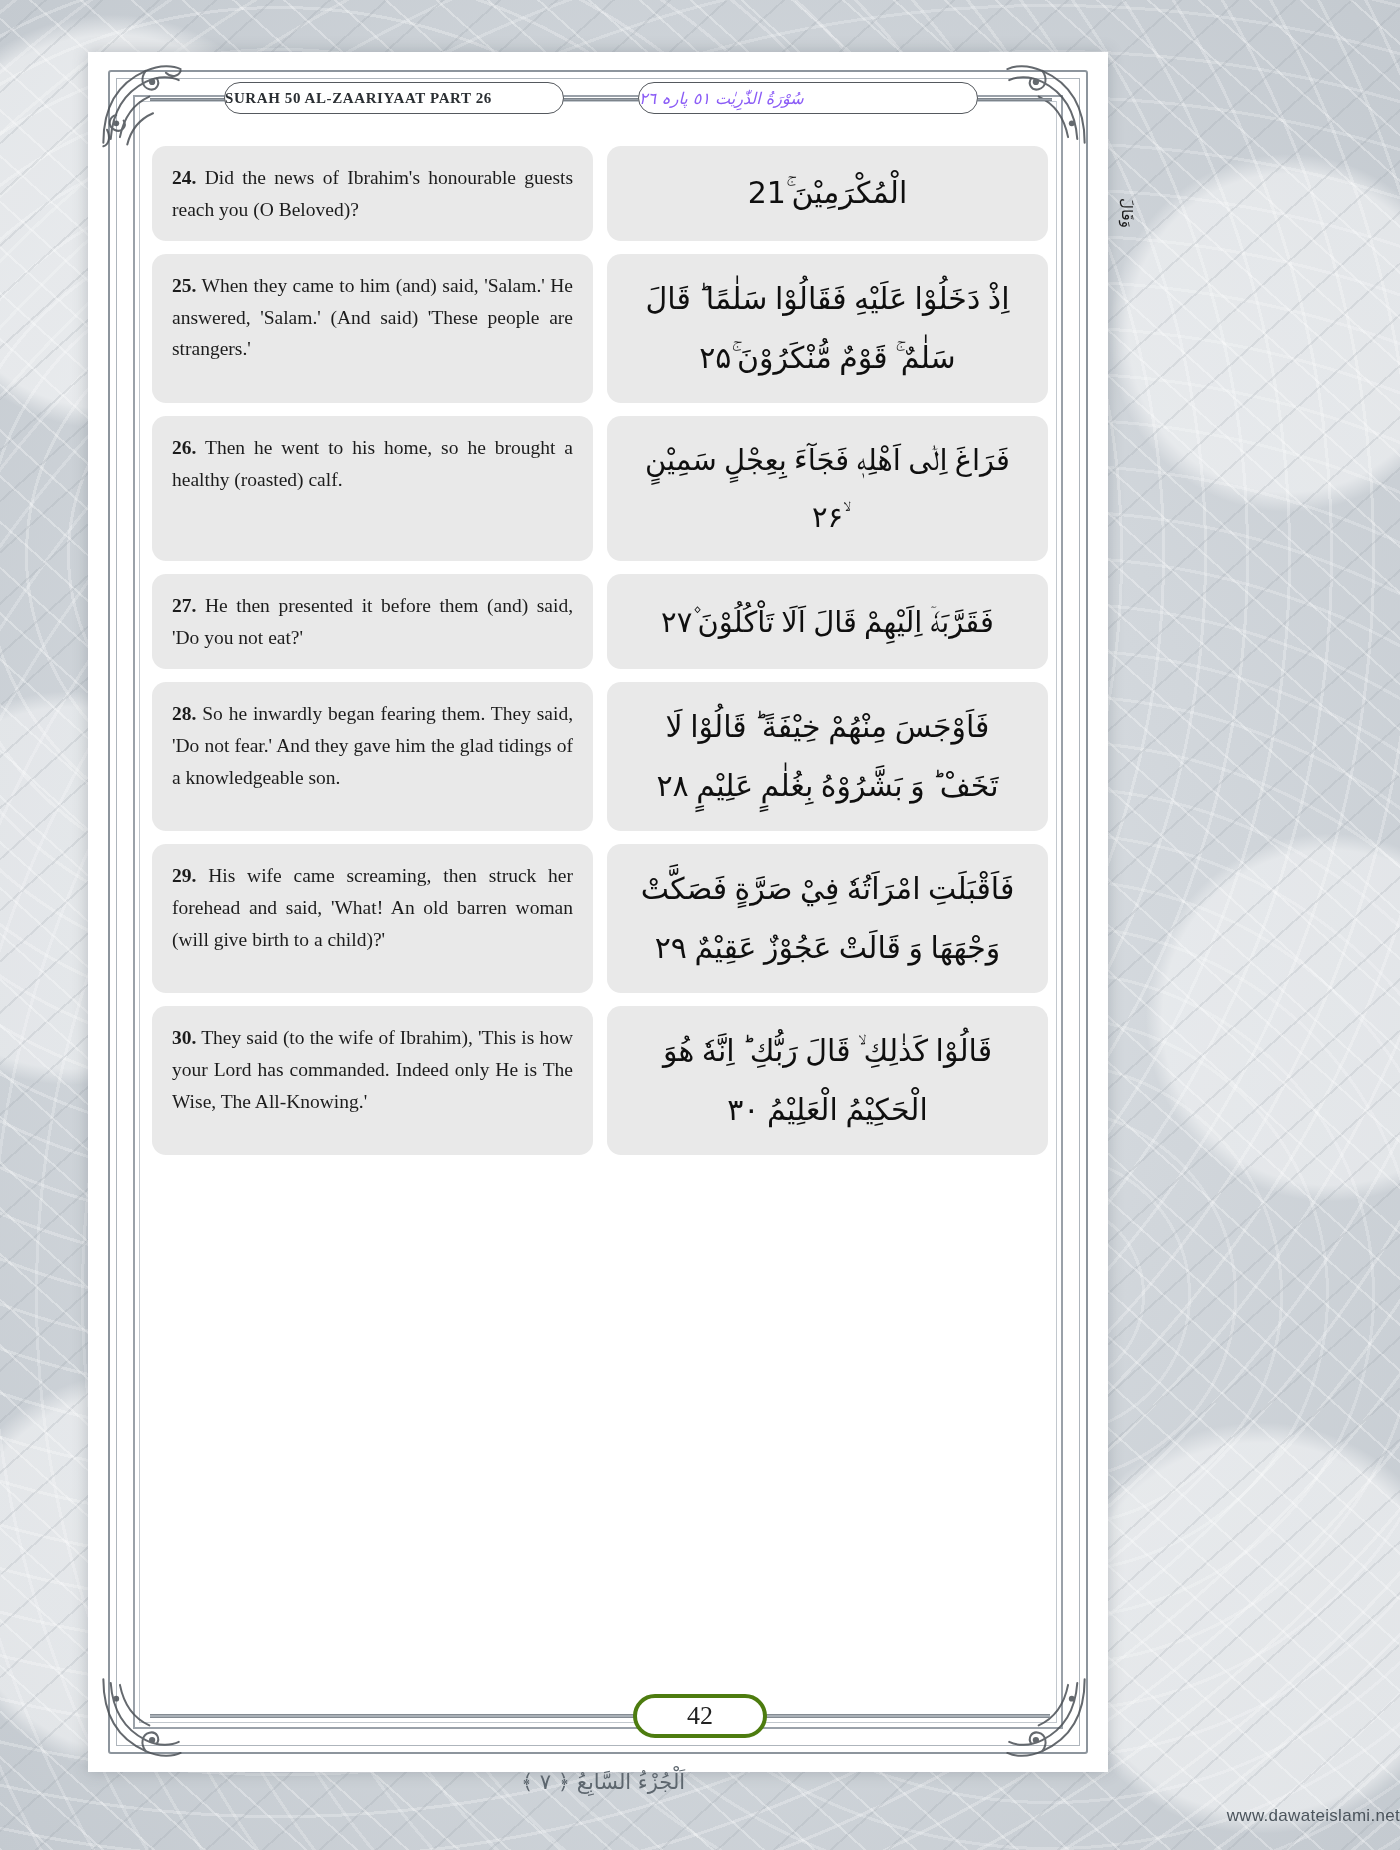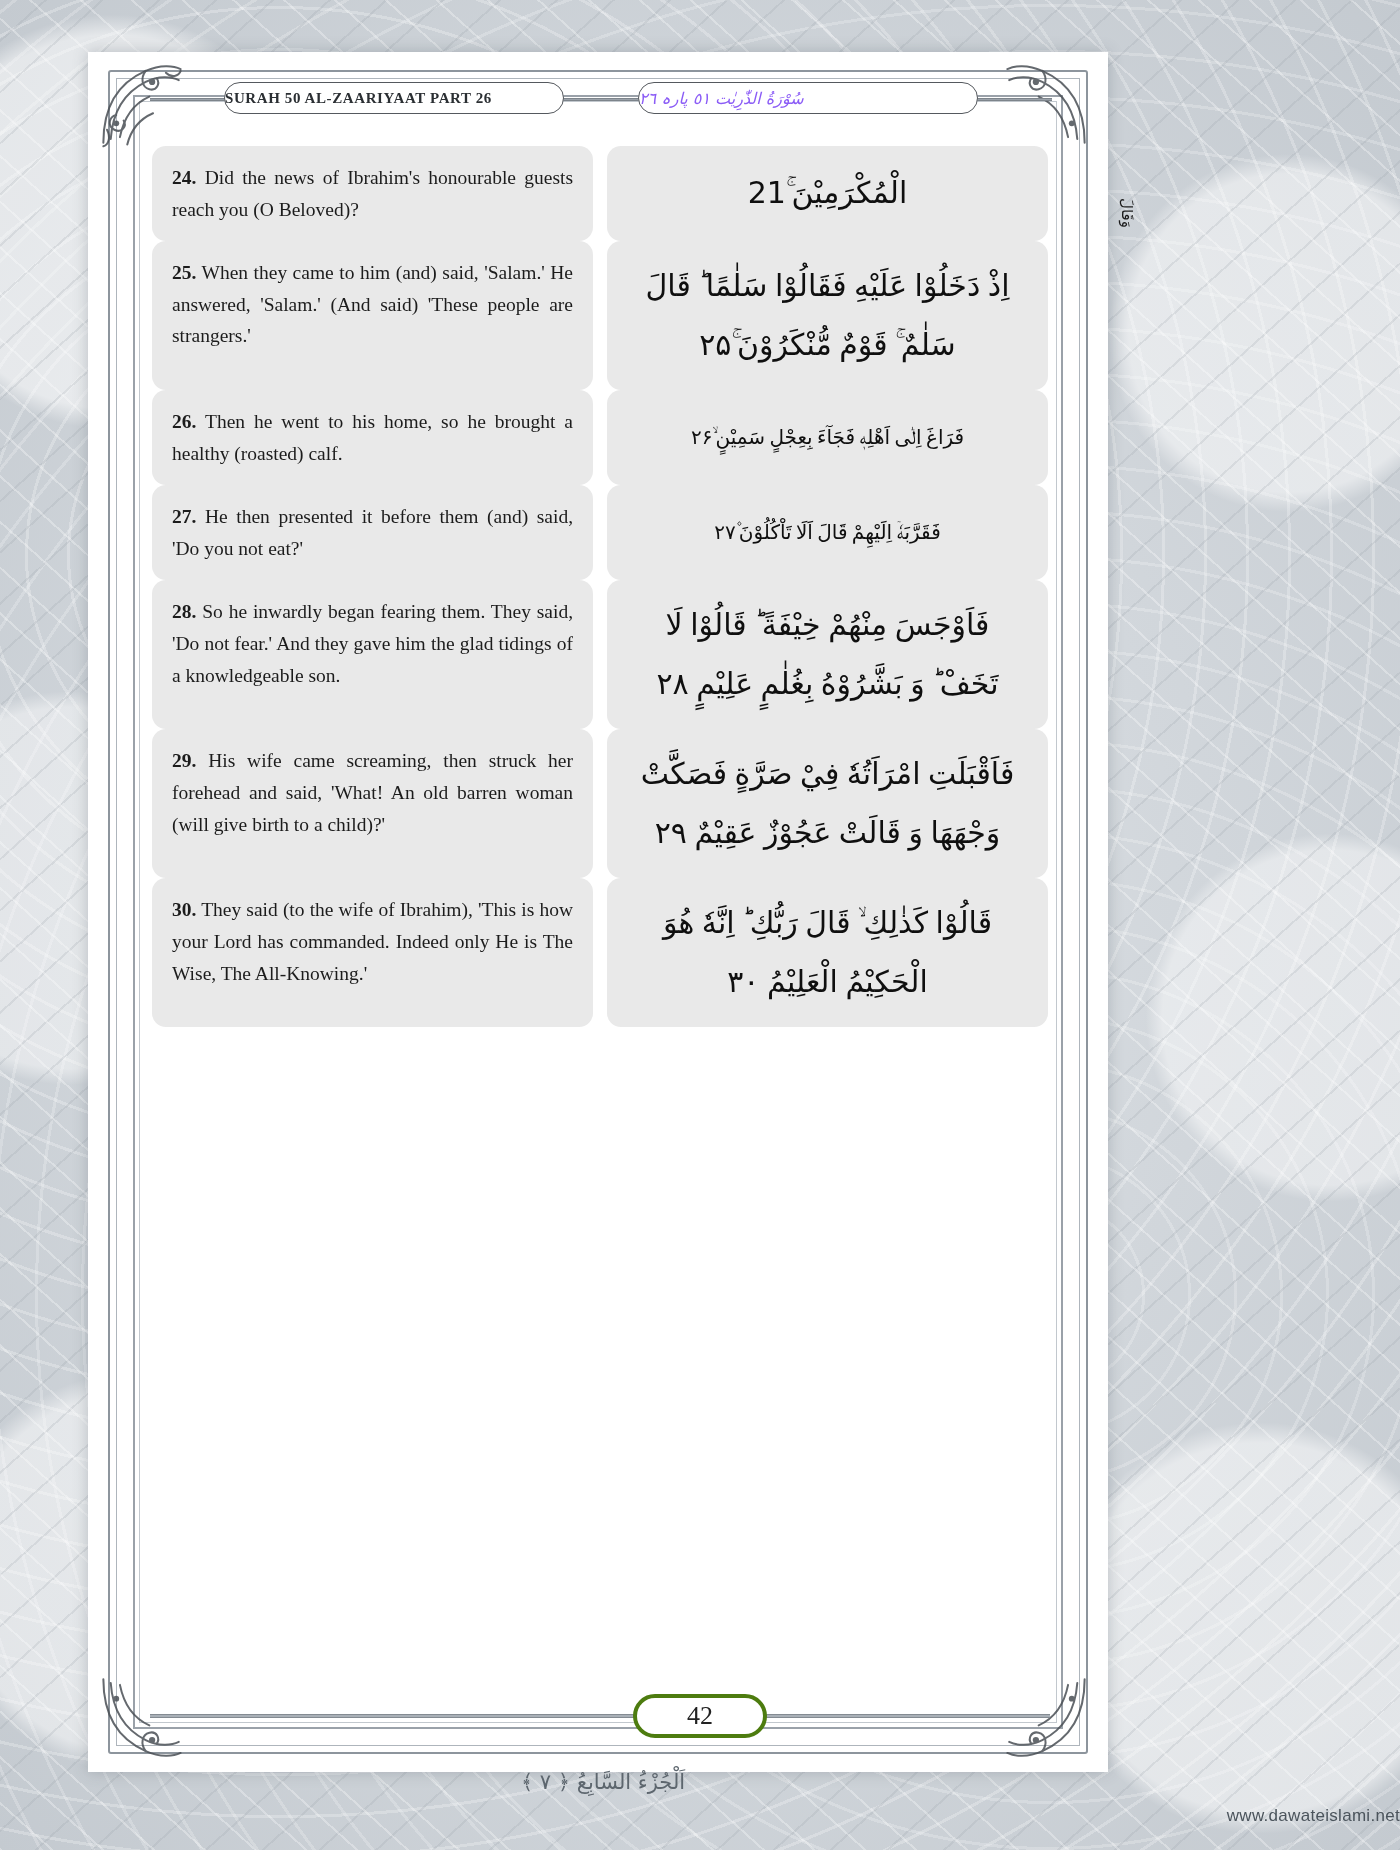--- a/index.html
+++ b/index.html
@@ -135,21 +135,21 @@
 
   
   .content {
     position: absolute;
     left: 152px; top: 146px;
     width: 896px;
   }
   .verse-row {
     display: flex;
     gap: 14px;
-    margin-bottom: 0;
+    margin-bottom: 13px;
   }
   .cell {
     background: #e9e9e9;
     border-radius: 14px;
     padding: 16px 20px;
     flex: 1 1 0;
     min-width: 0;
   }
   .cell-en {
     font-family: "Liberation Serif", serif;
@@ -168,21 +168,21 @@
     line-height: 1.95;
     color: #0f0f0f;
     direction: rtl;
     text-align: center;
     letter-spacing: -1px;
     word-spacing: -2px;
     display: flex;
     flex-direction: column;
     justify-content: center;
   }
-  .cell-ar.tall  { font-size: 20px; }
+  .cell-ar.tall  { font-size: 29px; }
 
   
   .margin-note {
     position: absolute;
     left: 1090px; top: 198px;
     width: 46px;
     font-family: "DejaVu Sans", sans-serif;
     font-size: 15px;
     color: #1a1a1a;
     writing-mode: vertical-rl;

